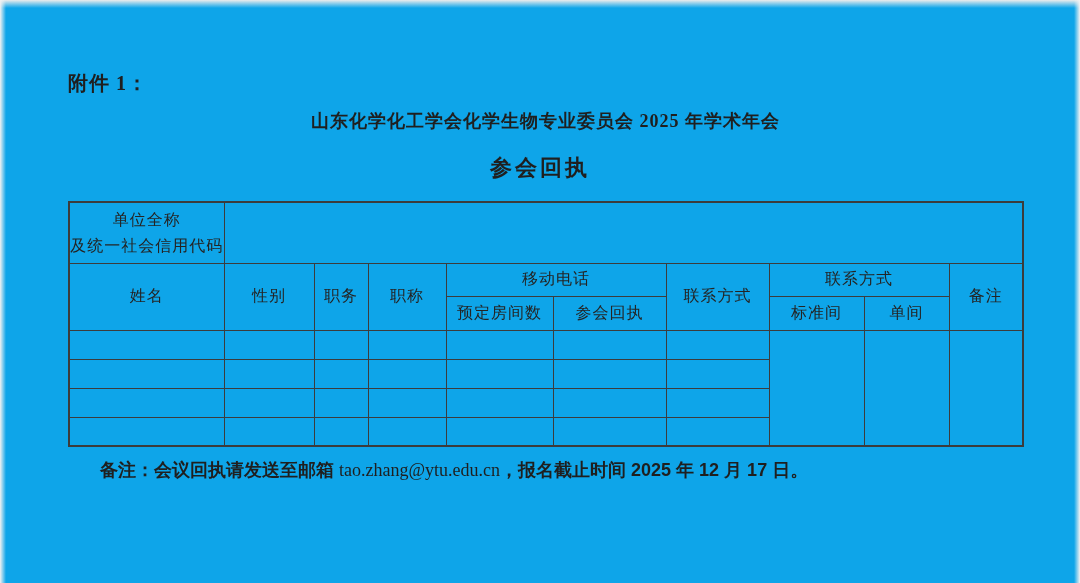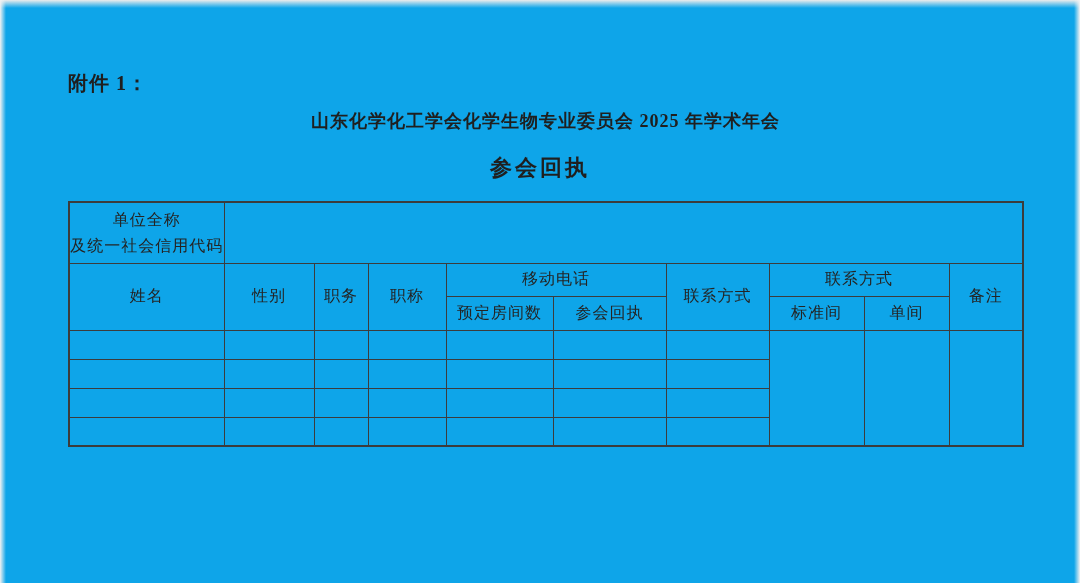--- a/index.html
+++ b/index.html
@@ -170,13 +170,16 @@
         <td></td>
         <td></td>
         <td></td>
         <td></td>
         <td></td>
         <td></td>
       </tr>
     </tbody>
   </table>
 
+  <div class="note">
+    <span>备注：会议回执请发送至邮箱 </span><span class="email">tao.zhang@ytu.edu.cn</span><span>，报名截止时间 2025 年 12 月 17 日。</span>
+  </div>
 </div>
 
 </body></html>

